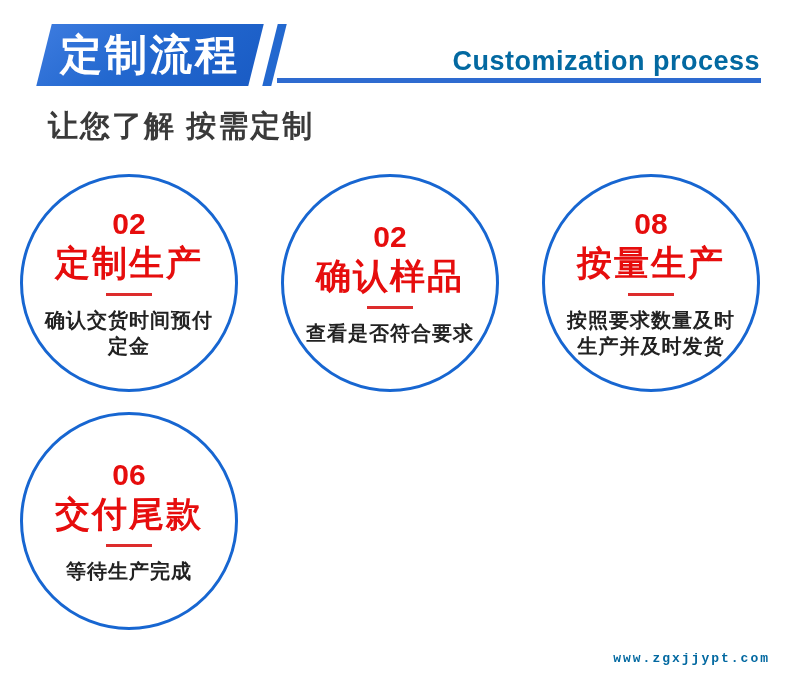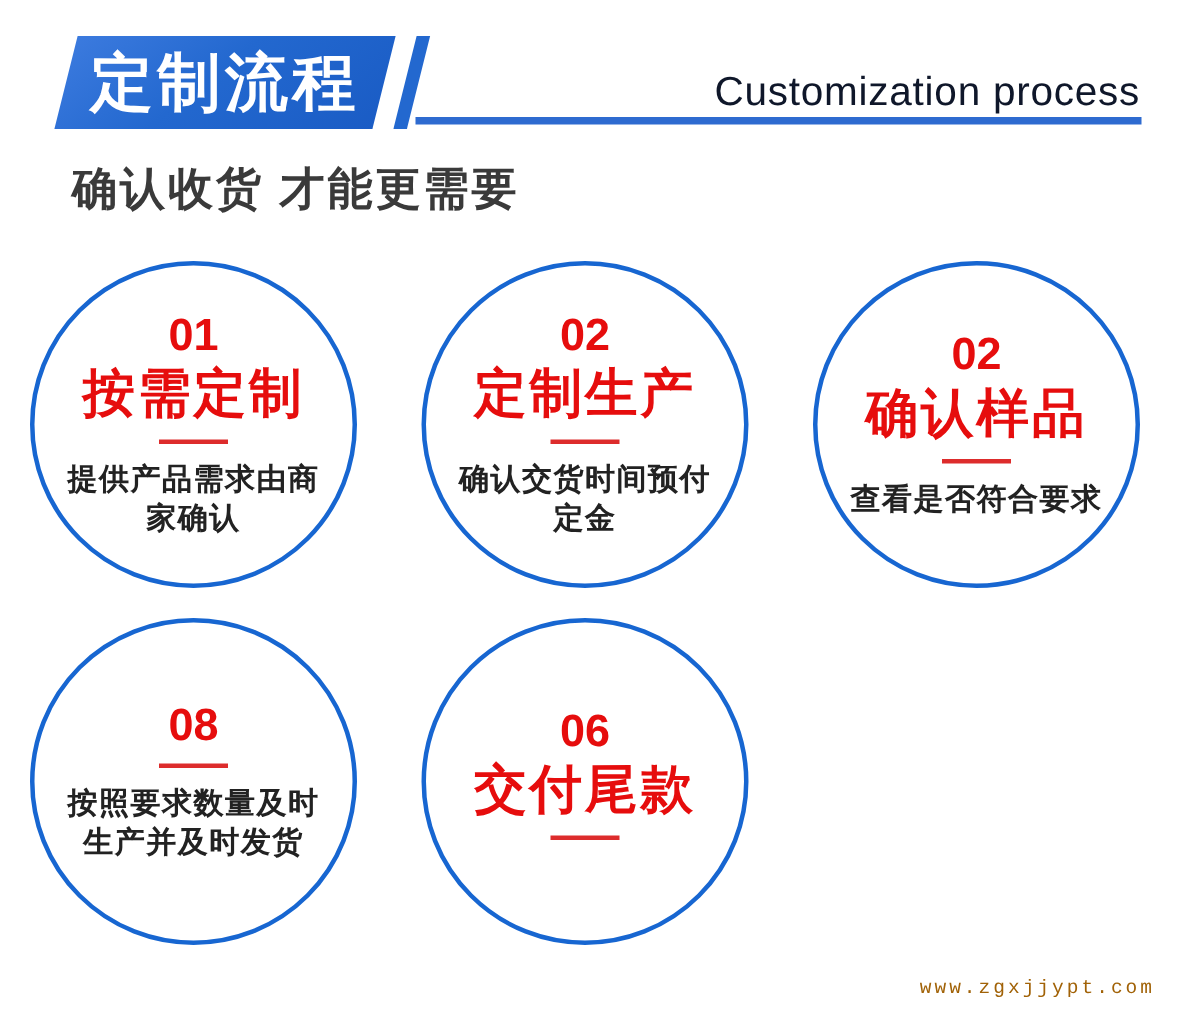--- a/index.html
+++ b/index.html
@@ -37,23 +37,23 @@
   }
   .header-line {
     position: absolute;
     left: 277px; top: 78px;
     width: 484px; height: 5px;
     background: #2e6bd0;
   }
   .subtitle-en {
     position: absolute;
     right: 30px; top: 46px;
-    color: #0f172a;
+    color: #0369a1;
     font-size: 27px;
-    font-weight: normal;
+    font-weight: bold;
     letter-spacing: 0.5px;
     white-space: nowrap;
   }
   .tagline {
     position: absolute;
     left: 48px; top: 106px;
     color: #3a3a3a;
     font-size: 30px;
     font-weight: bold;
     letter-spacing: 2px;
@@ -108,68 +108,65 @@
     font-weight: bold;
     line-height: 1.3;
     max-width: 172px;
     letter-spacing: 1px;
   }
 
   
   .watermark {
     position: absolute;
     right: 20px; bottom: 7px;
-    color: #a16207;
+    color: #0369a1;
     font-size: 13px;
     font-family: "Liberation Mono", "DejaVu Sans Mono", monospace;
     letter-spacing: 2px;
+    font-weight: bold;
   }
 </style>
 </head>
 <body>
 
 <div class="banner">
   <div class="banner-title">定制流程</div>
 </div>
 <div class="banner-slash"></div>
 <div class="header-line"></div>
 <div class="subtitle-en">Customization process</div>
-<div class="tagline">确认收货 才能更需要</div>
+<div class="tagline">让您了解 按需定制</div>
 
 <div class="steps-grid">
 
-  <div class="step-circle">
-    <div class="step-number">01</div>
-    <div class="step-title">按需定制</div>
-    <div class="step-divider"></div>
-    <div class="step-desc">提供产品需求由商家确认</div>
-  </div>
 
   <div class="step-circle">
     <div class="step-number">02</div>
     <div class="step-title">定制生产</div>
     <div class="step-divider"></div>
     <div class="step-desc">确认交货时间预付定金</div>
   </div>
 
   <div class="step-circle">
     <div class="step-number">02</div>
     <div class="step-title">确认样品</div>
     <div class="step-divider"></div>
     <div class="step-desc">查看是否符合要求</div>
   </div>
 
 
   <div class="step-circle">
     <div class="step-number">08</div>
+    <div class="step-title">按量生产</div>
     <div class="step-divider"></div>
     <div class="step-desc">按照要求数量及时生产并及时发货</div>
   </div>
 
   <div class="step-circle">
     <div class="step-number">06</div>
     <div class="step-title">交付尾款</div>
     <div class="step-divider"></div>
+    <div class="step-desc">等待生产完成</div>
   </div>
 
 </div>
 
 <div class="watermark">www.zgxjjypt.com</div>
 
 </body></html>

